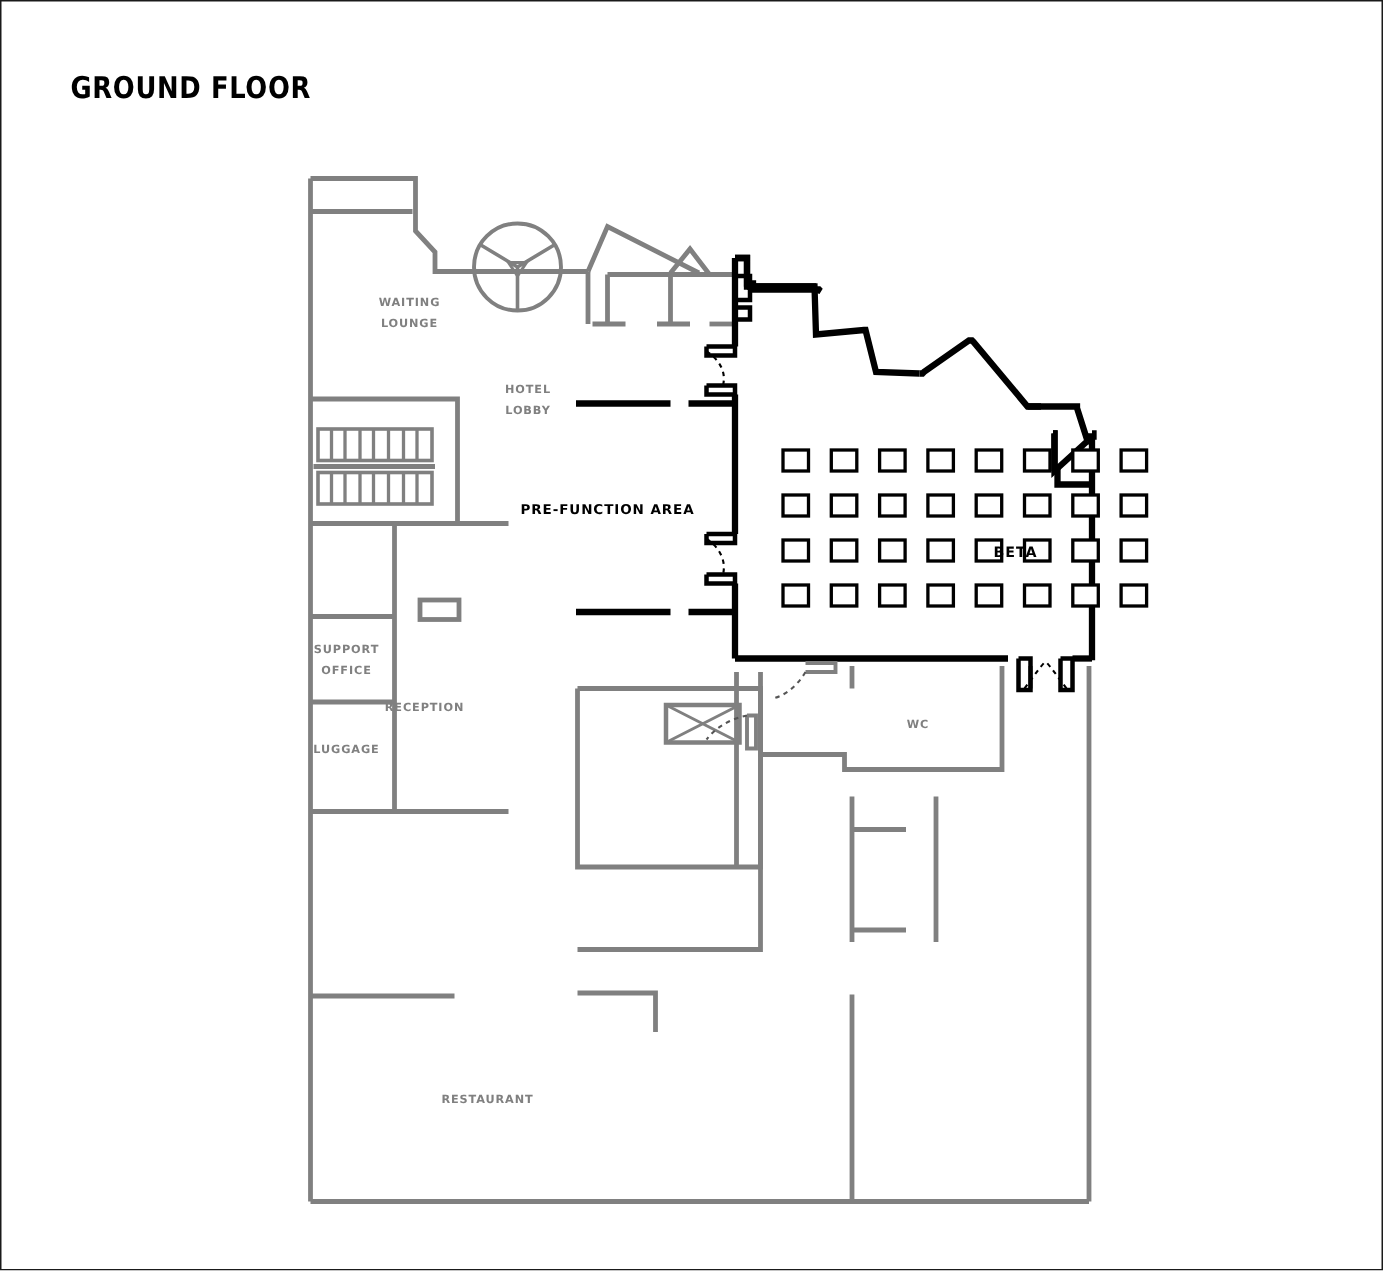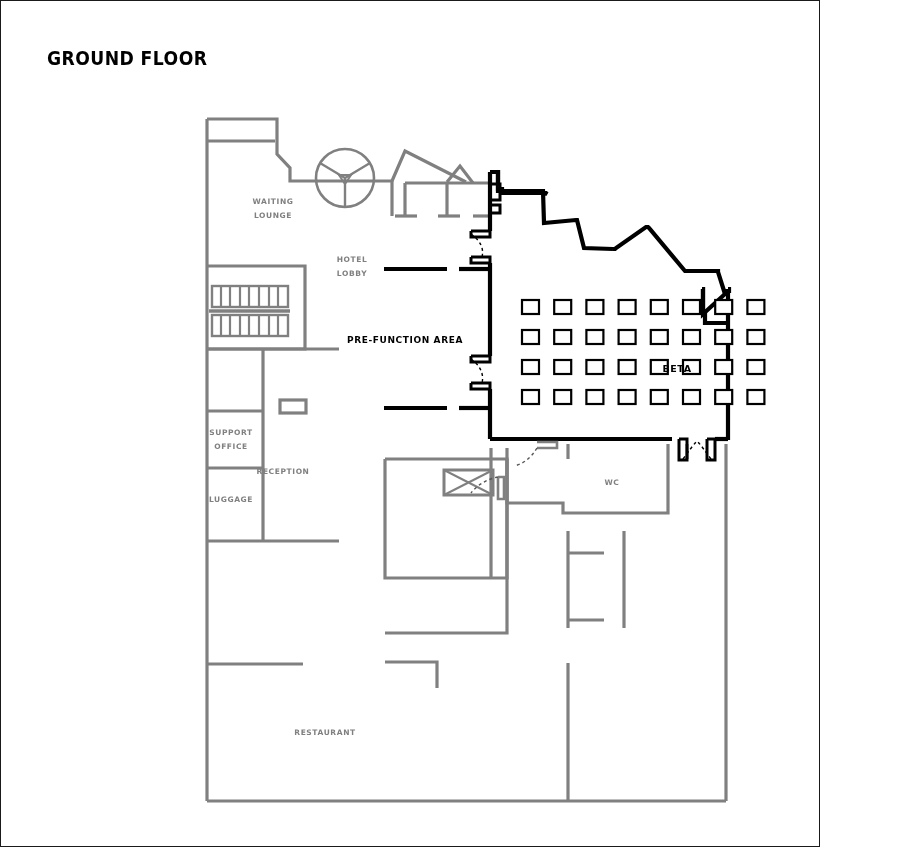--- a/index.html
+++ b/index.html
@@ -8,21 +8,21 @@
     background: #ffffff;
   }
   body {
     width: 922px;
     height: 847px;
     font-family: "Liberation Sans", sans-serif;
     overflow: hidden;
   }
   #page {
     position: relative;
-    width: 820px;
+    width: 922px;
     height: 847px;
     background: #ffffff;
     box-sizing: border-box;
     border: 1px solid #1a1a1a;
   }
   #plan-title {
     position: absolute;
     left: 46px;
     top: 45px;
     font-family: "DejaVu Sans", sans-serif;

